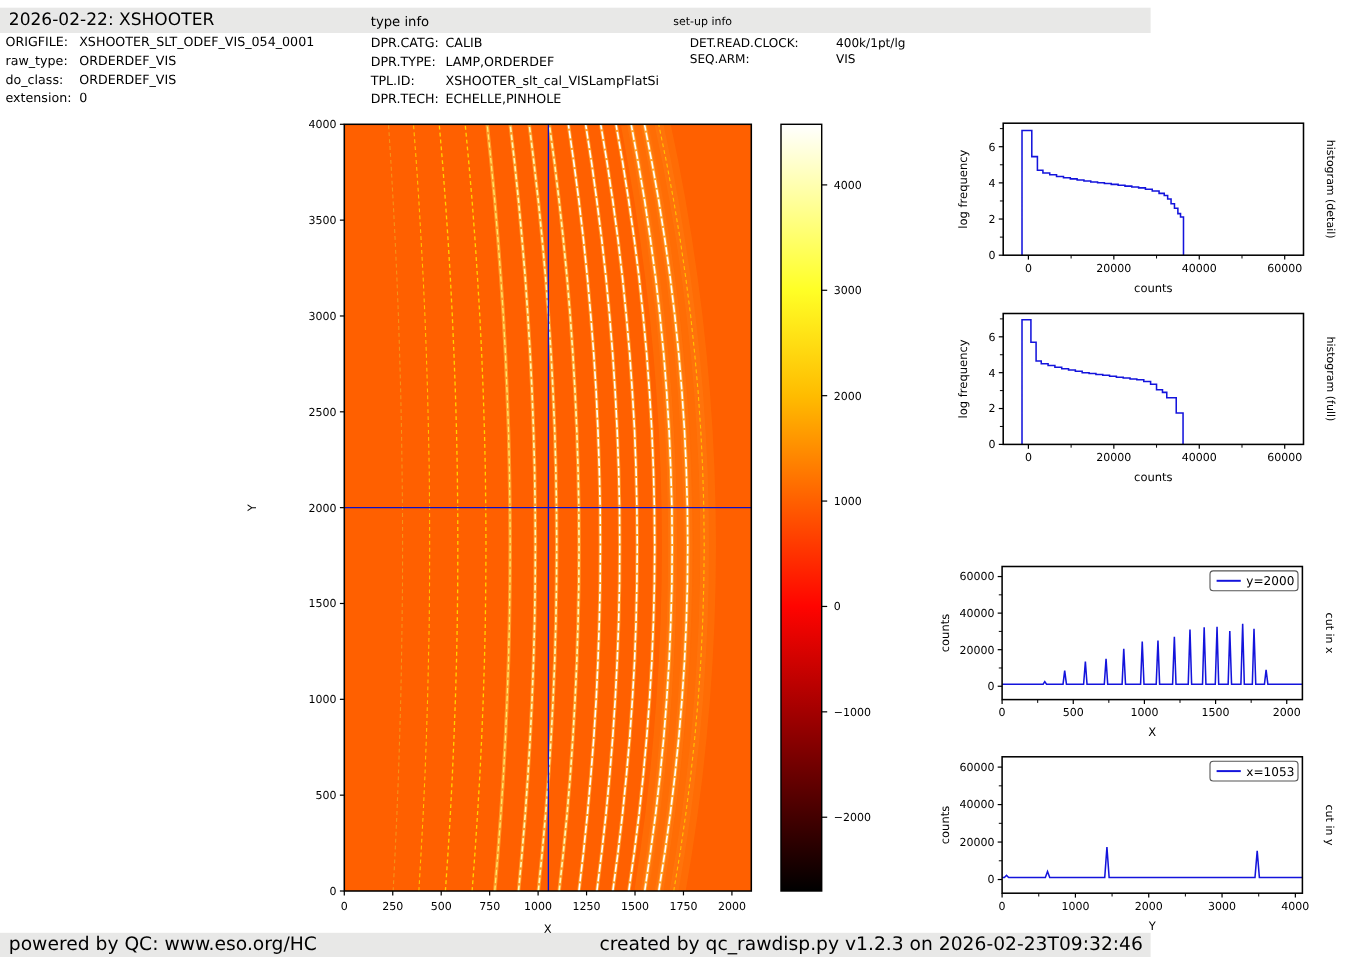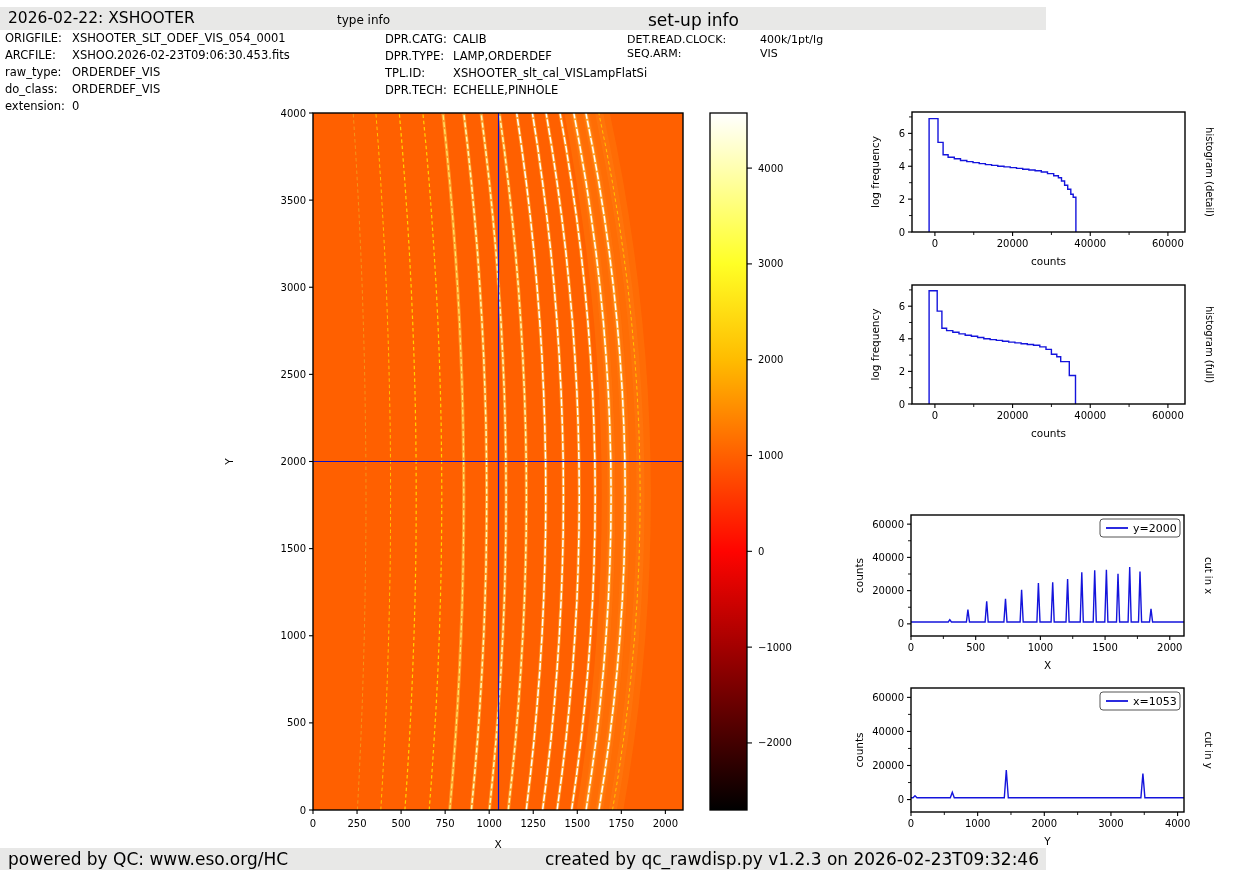--- a/index.html
+++ b/index.html
@@ -2,26 +2,26 @@
 <html><head>
 <meta charset="utf-8">
 <style>
   html,body{margin:0;padding:0;background:#ffffff;}
   #page{position:relative;width:1245px;height:870px;background:#ffffff;overflow:hidden;
         font-family:"DejaVu Sans",sans-serif;color:#000;}
   .strip{position:absolute;left:0;width:1046px;background:#e8e8e7;}
   #title-bar{top:7px;height:23px;}
   #title-bar .t1{position:absolute;left:8px;top:0;line-height:23px;font-size:15.5px;}
   #title-bar .t2{position:absolute;left:337px;top:2px;line-height:23px;font-size:12px;}
-  #title-bar .t3{position:absolute;left:648px;top:2px;line-height:23px;font-size:17px;}
+  #title-bar .t3{position:absolute;left:612px;top:2px;line-height:23px;font-size:10px;}
   .kv{position:absolute;font-size:11.5px;}
   .kv-row{display:flex;height:17px;line-height:17px;white-space:nowrap;}
   #file-info{left:5px;top:30px;}
   #file-info .kv-label{width:67px;flex:0 0 67px;}
-  #type-info{left:337px;top:31px;margin-left:48px;}
+  #type-info{left:337px;top:31px;}
   #type-info .kv-label{width:68px;flex:0 0 68px;}
   #setup-info{left:627px;top:33px;font-size:11px;}
   #setup-info .kv-row{height:13.5px;line-height:13.5px;}
   #setup-info .kv-label{width:133px;flex:0 0 133px;}
   #footer-bar{top:848px;height:22px;font-size:17px;}
   #footer-bar .fl{position:absolute;left:8px;line-height:22px;}
   #footer-bar .fr{position:absolute;right:7px;line-height:22px;}
   svg text{font-family:"DejaVu Sans",sans-serif;fill:#000;}
 </style>
 </head>
@@ -32,24 +32,20 @@
   <div class="strip" id="title-bar">
     <span class="t1">2026-02-22: XSHOOTER</span>
     <span class="t2">type info</span>
     <span class="t3">set-up info</span>
   </div>
 
   <div class="kv" id="file-info">
       <div class="kv-row">
         <span class="kv-label">ORIGFILE:</span>
         <span class="kv-value">XSHOOTER_SLT_ODEF_VIS_054_0001</span>
-      </div>
-      <div class="kv-row">
-        <span class="kv-label">ARCFILE:</span>
-        <span class="kv-value">XSHOO.2026-02-23T09:06:30.453.fits</span>
       </div>
       <div class="kv-row">
         <span class="kv-label">raw_type:</span>
         <span class="kv-value">ORDERDEF_VIS</span>
       </div>
       <div class="kv-row">
         <span class="kv-label">do_class:</span>
         <span class="kv-value">ORDERDEF_VIS</span>
       </div>
       <div class="kv-row">

